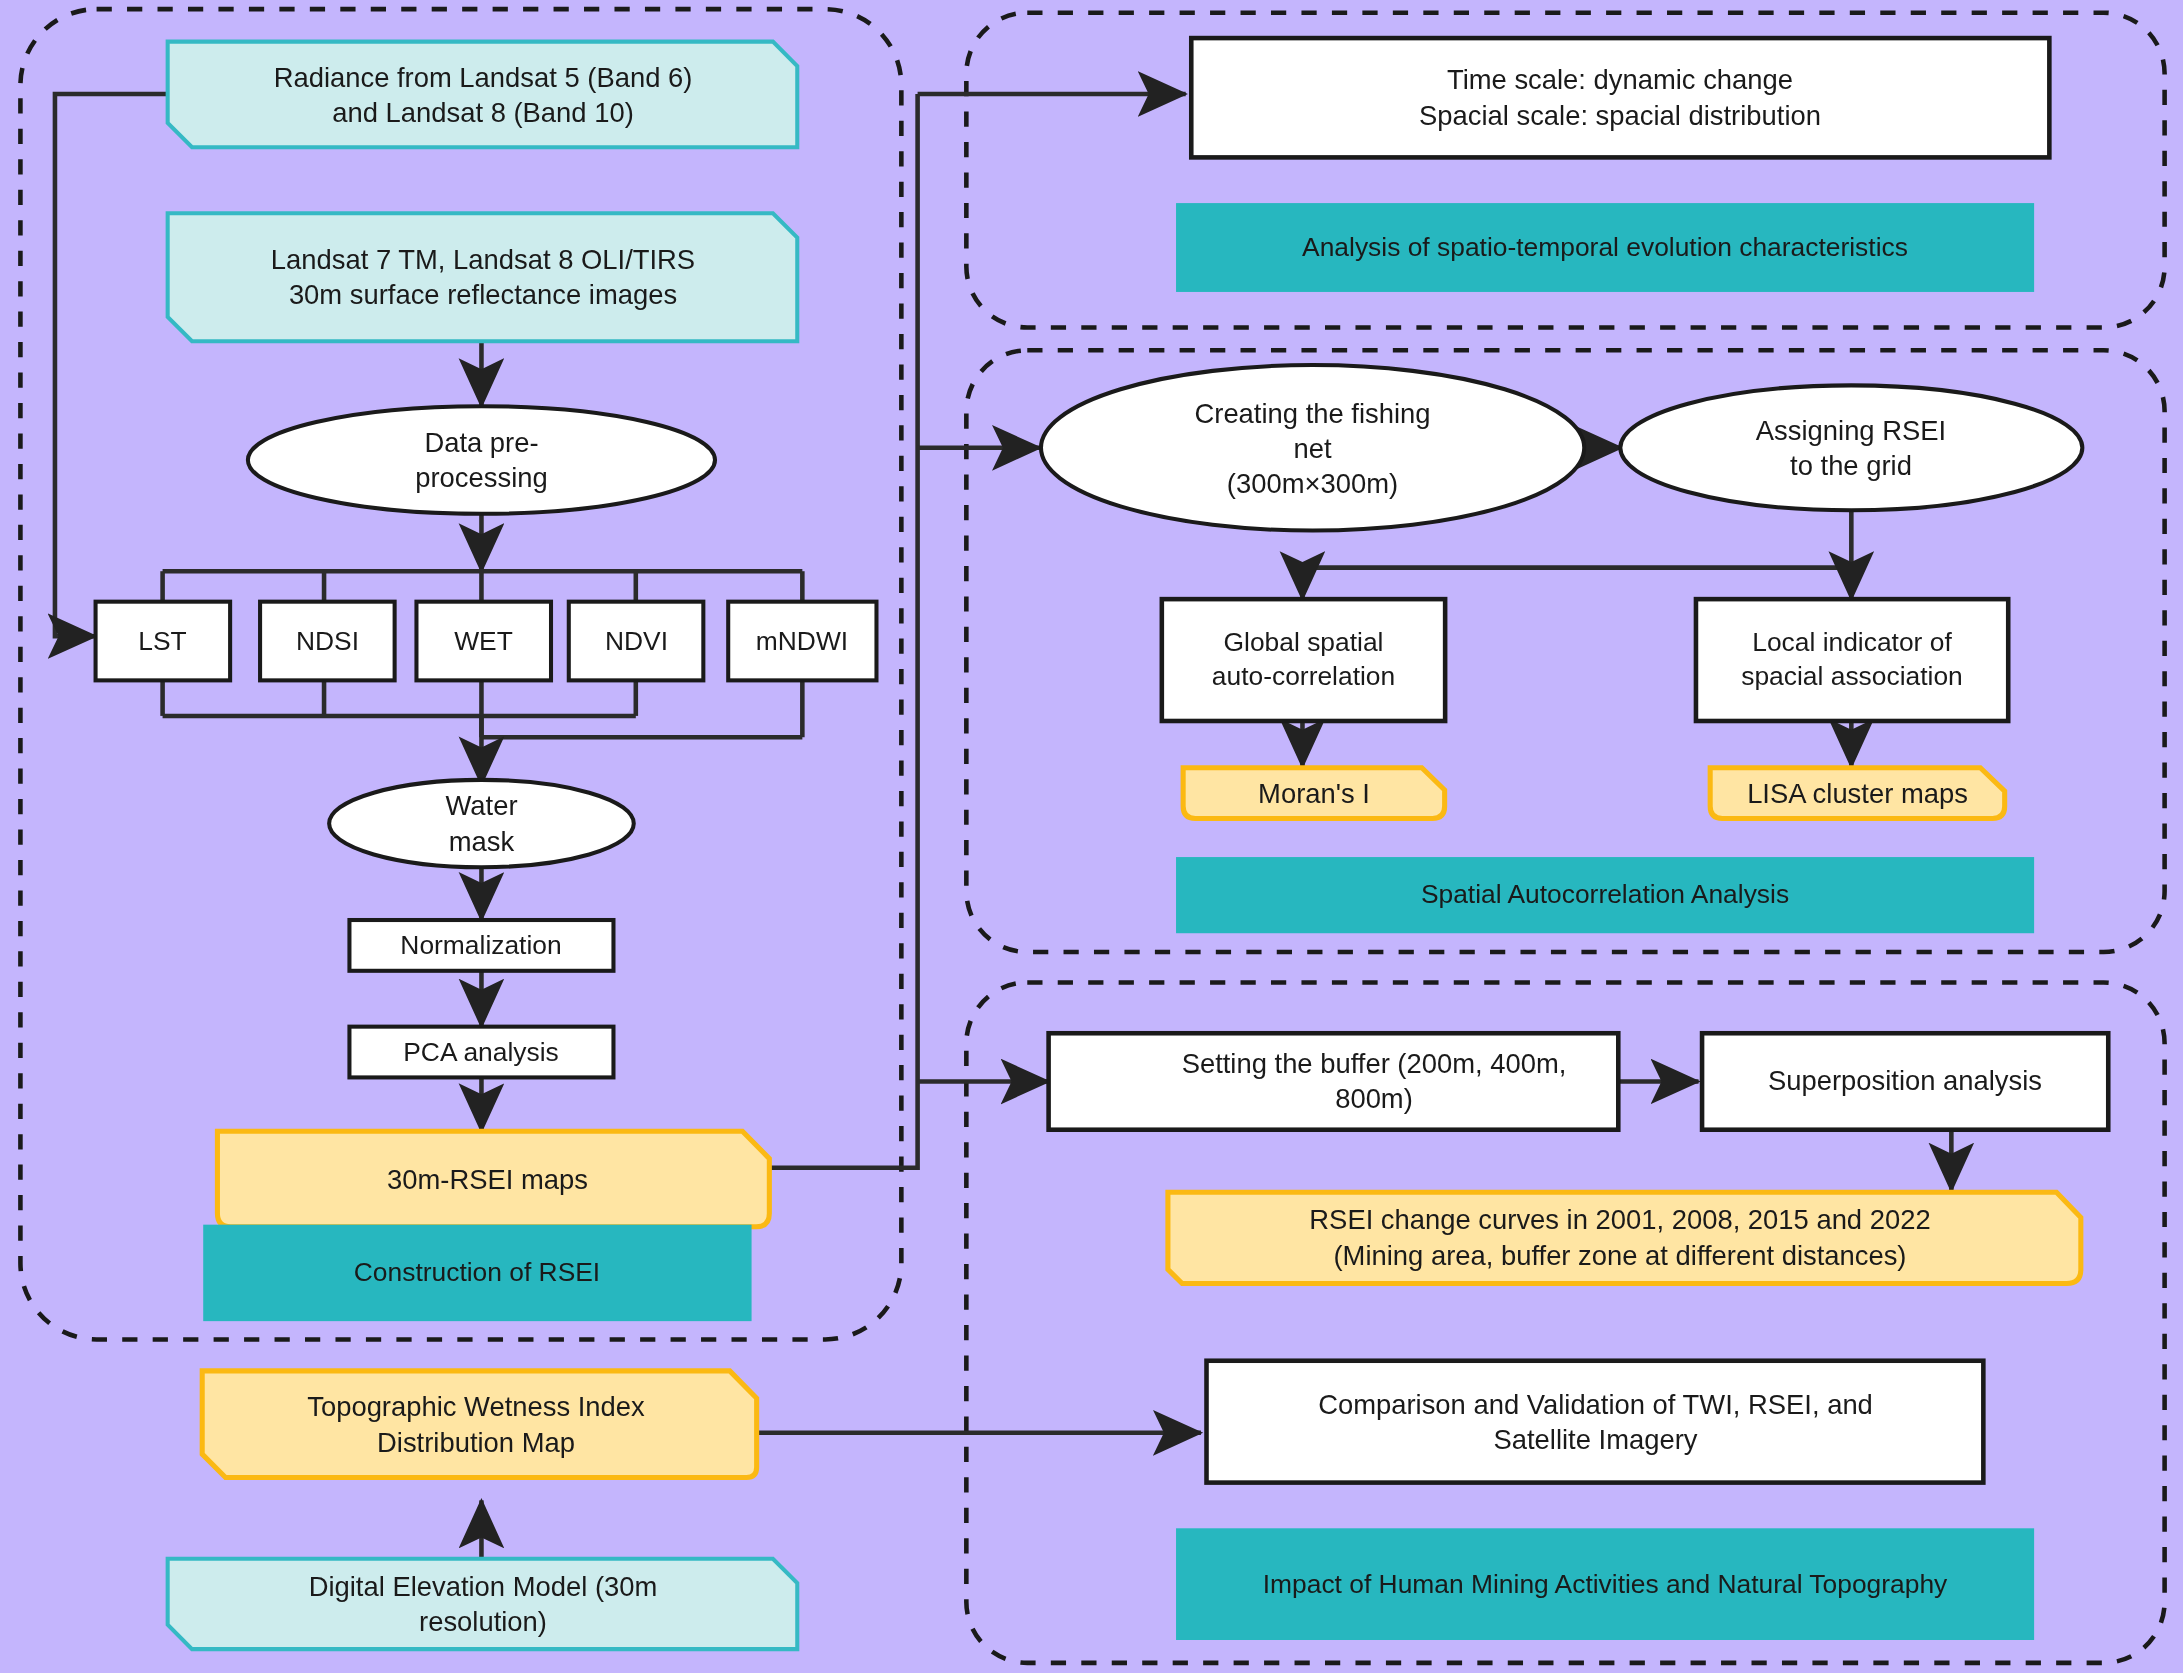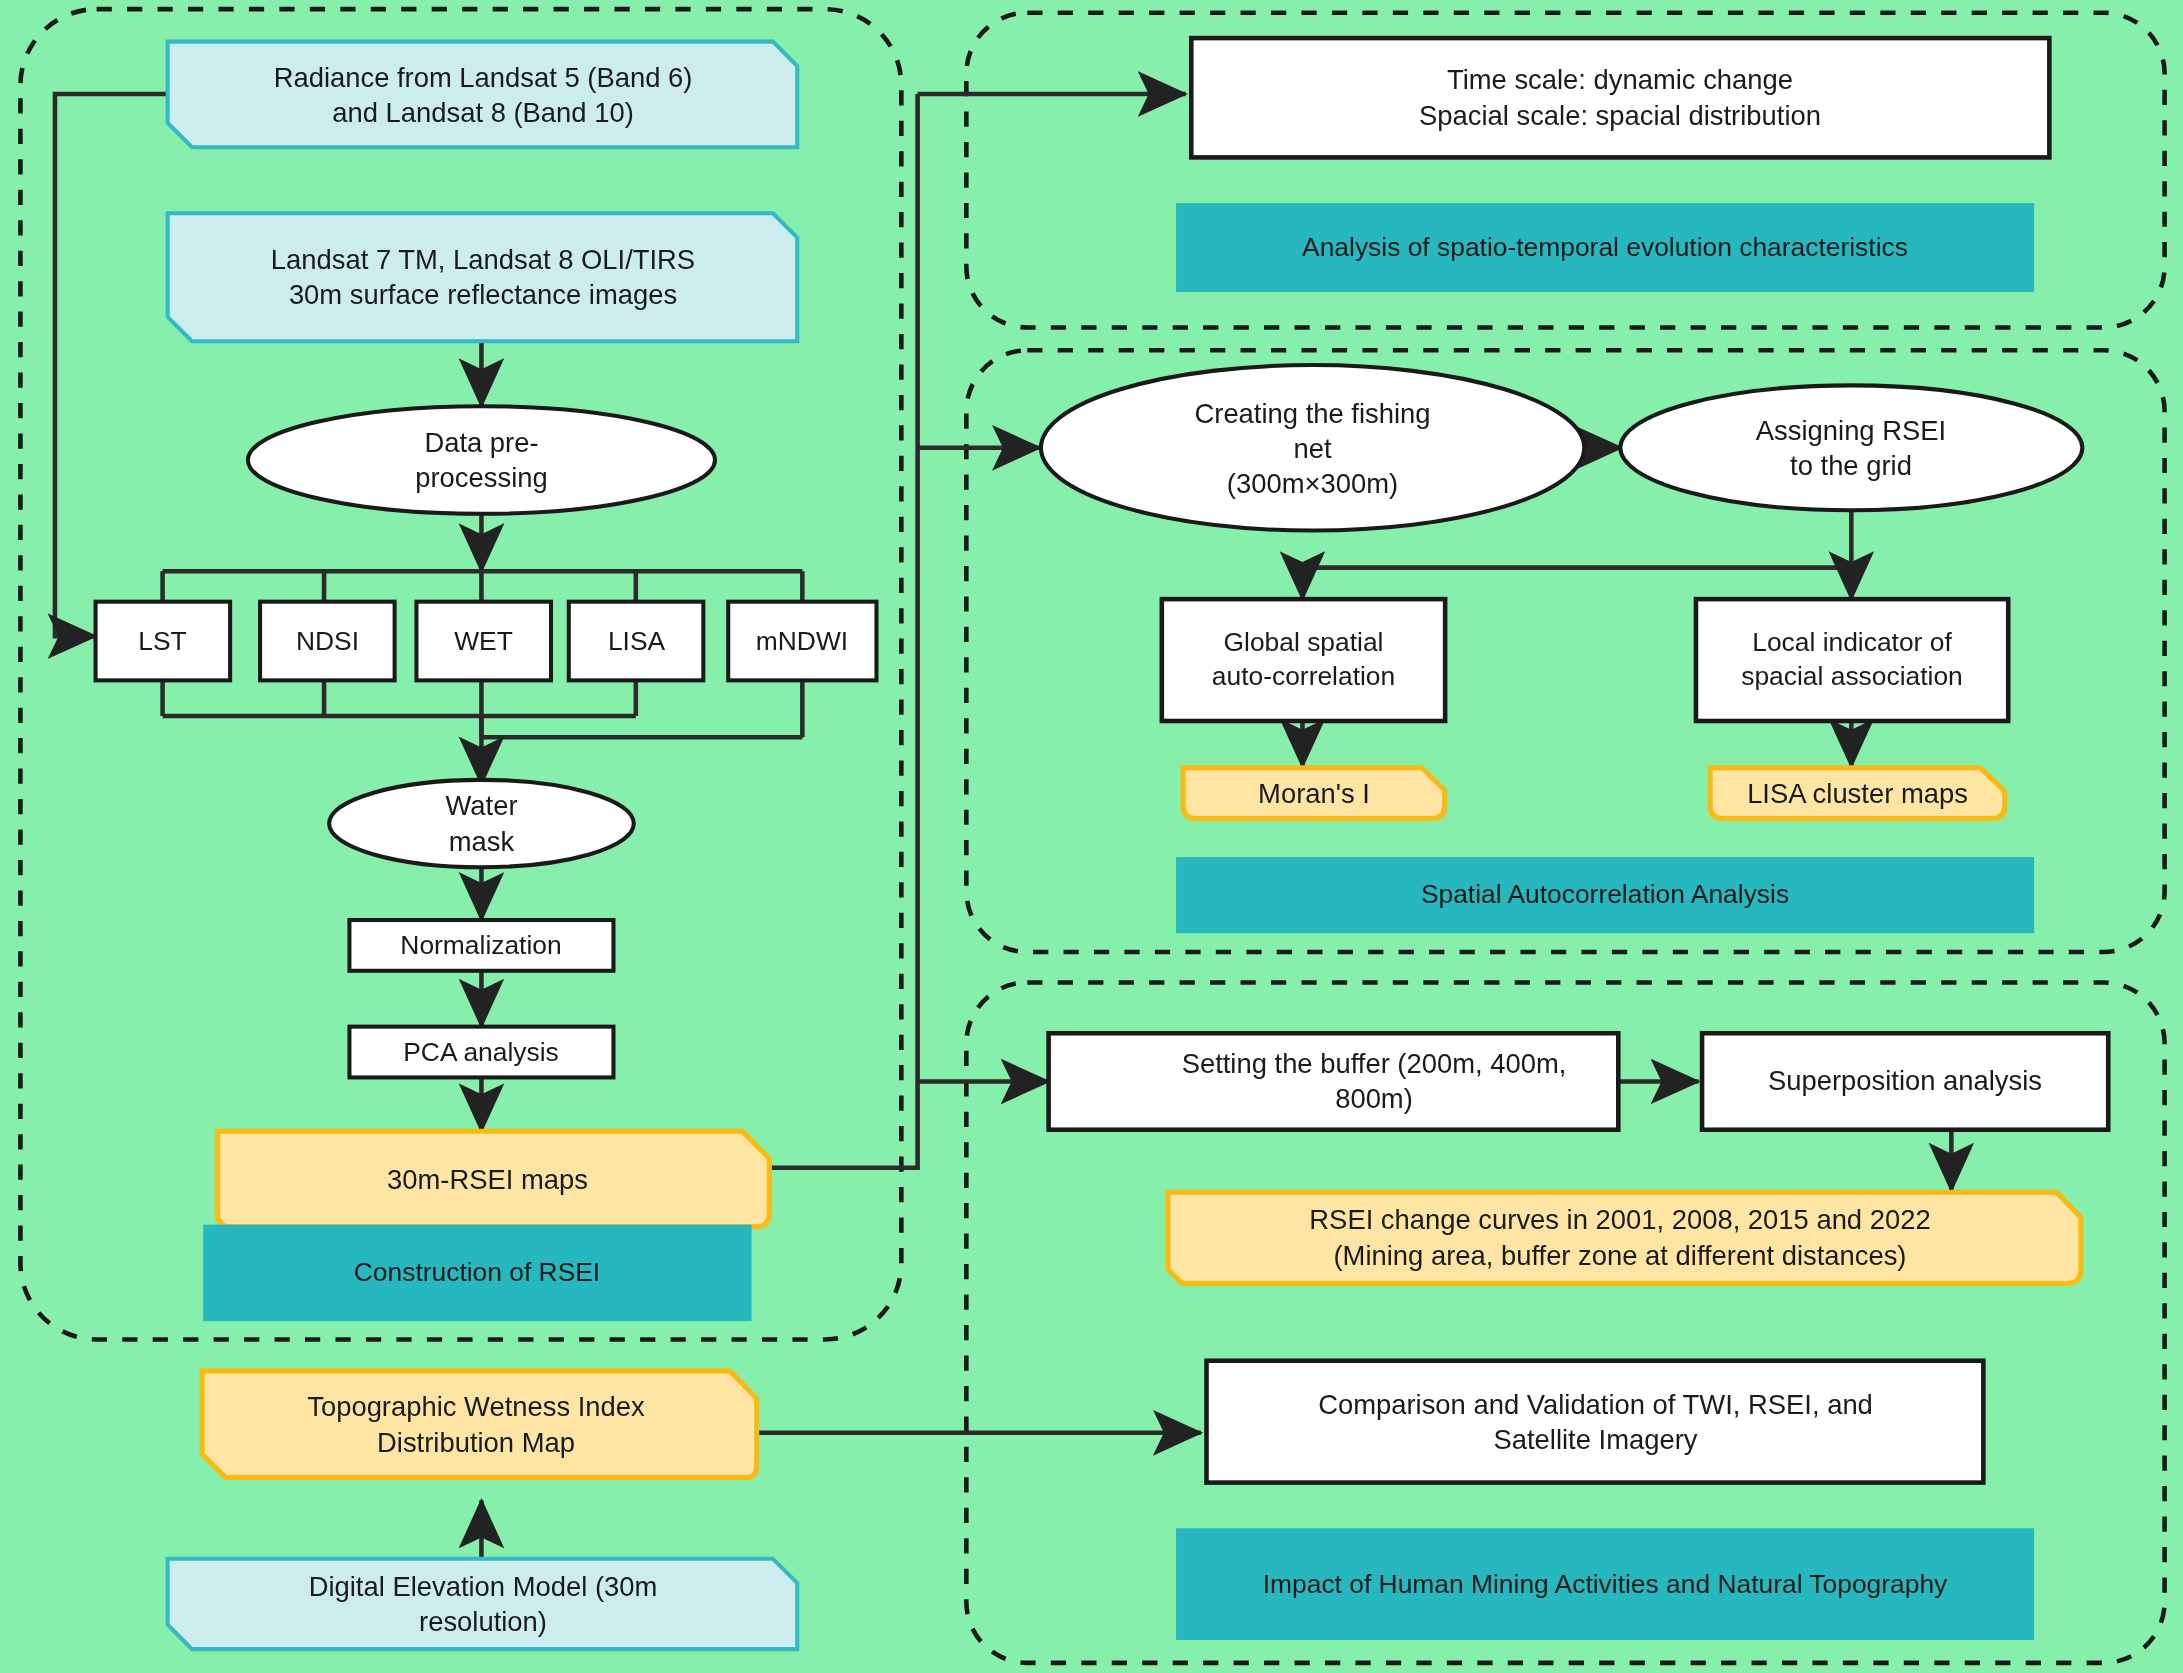--- a/index.html
+++ b/index.html
@@ -1,17 +1,17 @@
 <!DOCTYPE html>
 <html style="font-size:8.1px"><head>
 <meta charset="utf-8">
 <style>
   html,body{margin:0;padding:0;background:#fff;}
   body{font-family:"Liberation Sans",sans-serif;}
-  #stage{position:relative;width:2183px;height:1673px;background:#86efac;overflow:hidden;}
+  #stage{position:relative;width:2183px;height:1673px;background:#c4b5fd;overflow:hidden;}
   svg{position:absolute;left:0;top:0;width:2183px;height:1673px;}
   .nodeText{
     position:absolute;display:flex;align-items:center;justify-content:center;
     text-align:center;color:#1a1a1a;line-height:1.28;white-space:pre-line;
     pointer-events:none;
   }
   .f52{font-size:26.4px;border-radius:30px;}
   .f54{font-size:27.4px;}
 </style>
 </head>
@@ -149,21 +149,21 @@
 
   <div class="nodeText f54" style="left:168px;top:213px;width:630px;height:128px;">Landsat 7 TM, Landsat 8 OLI/TIRS
 30m surface reflectance images</div>
 
   <div class="nodeText f54" style="left:314px;top:406px;width:335px;height:108px;">Data pre-
 processing</div>
 
   <div class="nodeText f52" style="left:95px;top:602px;width:135px;height:79px;">LST</div>
   <div class="nodeText f52" style="left:260px;top:602px;width:135px;height:79px;">NDSI</div>
   <div class="nodeText f52" style="left:416px;top:602px;width:135px;height:79px;">WET</div>
-  <div class="nodeText f52" style="left:569px;top:602px;width:135px;height:79px;">LISA</div>
+  <div class="nodeText f52" style="left:569px;top:602px;width:135px;height:79px;">NDVI</div>
   <div class="nodeText f52" style="left:728px;top:602px;width:148px;height:79px;">mNDWI</div>
 
   <div class="nodeText f54" style="left:329px;top:780px;width:305px;height:87px;">Water
 mask</div>
 
   <div class="nodeText f52" style="left:349px;top:920px;width:264px;height:51px;">Normalization</div>
 
   <div class="nodeText f52" style="left:349px;top:1027px;width:264px;height:51px;">PCA analysis</div>
 
   <div class="nodeText f54" style="left:217px;top:1132px;width:541px;height:95px;">30m-RSEI maps</div>

